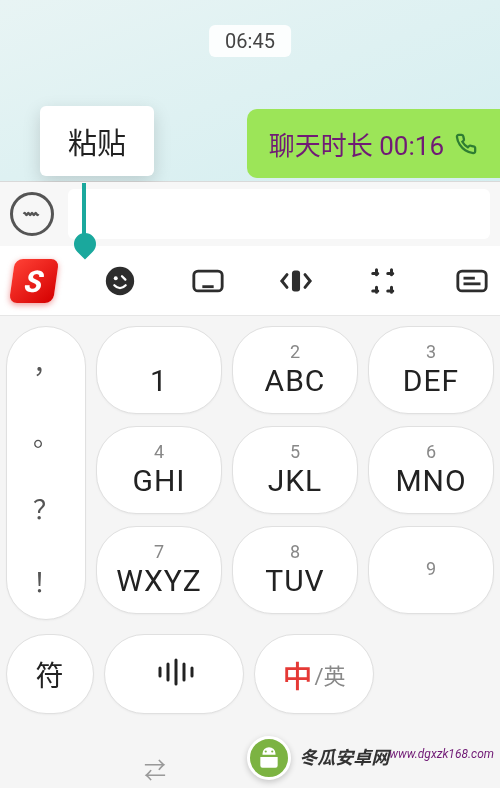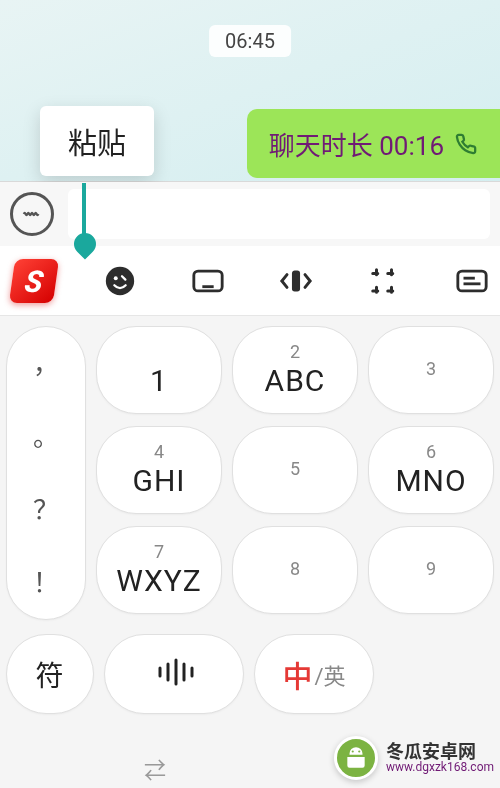--- a/index.html
+++ b/index.html
@@ -170,21 +170,21 @@
   }
   .wm-dot {
     width: 44px; height: 44px;
     border-radius: 50%;
     background: #7cb342;
     display: flex; align-items: center; justify-content: center;
     color: #fff;
     border: 3px solid #fff;
     box-shadow: 0 2px 6px rgba(0,0,0,0.2);
   }
-  .wm-txt { display: flex; flex-direction: column; line-height: 1.1; }
+  .wm-txt { display: flex; flex-direction: row; line-height: 1.1; font-style: italic; }
   .wm-txt .l1 { font-size: 18px; color: #333; font-weight: 700; }
   .wm-txt .l2 { font-size: 12px; color: #701a75; }
 
   
   .sys-arrow {
     position: absolute;
     bottom: 4px; left: 144px;
     color: #999; font-size: 22px;
   }
 </style>
@@ -284,42 +284,45 @@
           <div class="key key-w">
               <span class="sup" style="visibility:hidden;">1</span>
               <span class="main">1</span>
             </div>
           <div class="key key-w">
               <span class="sup">2</span>
               <span class="main">ABC</span>
             </div>
           <div class="key key-w">
               <span class="sup">3</span>
+              <span class="main">DEF</span>
             </div>
         </div>
         <div class="kb-row">
           <div class="key key-w">
               <span class="sup">4</span>
               <span class="main">GHI</span>
             </div>
           <div class="key key-w">
               <span class="sup">5</span>
+              <span class="main">JKL</span>
             </div>
           <div class="key key-w">
               <span class="sup">6</span>
               <span class="main">MNO</span>
             </div>
         </div>
         <div class="kb-row">
           <div class="key key-w">
               <span class="sup">7</span>
               <span class="main">WXYZ</span>
             </div>
           <div class="key key-w">
               <span class="sup">8</span>
+              <span class="main">TUV</span>
             </div>
           <div class="key key-w">
               <span class="sup">9</span>
             </div>
         </div>
       </div>
     </div>
 
     <div class="kb-row bottom-row" style="margin-top:14px;">
       <div class="key key-w2">

